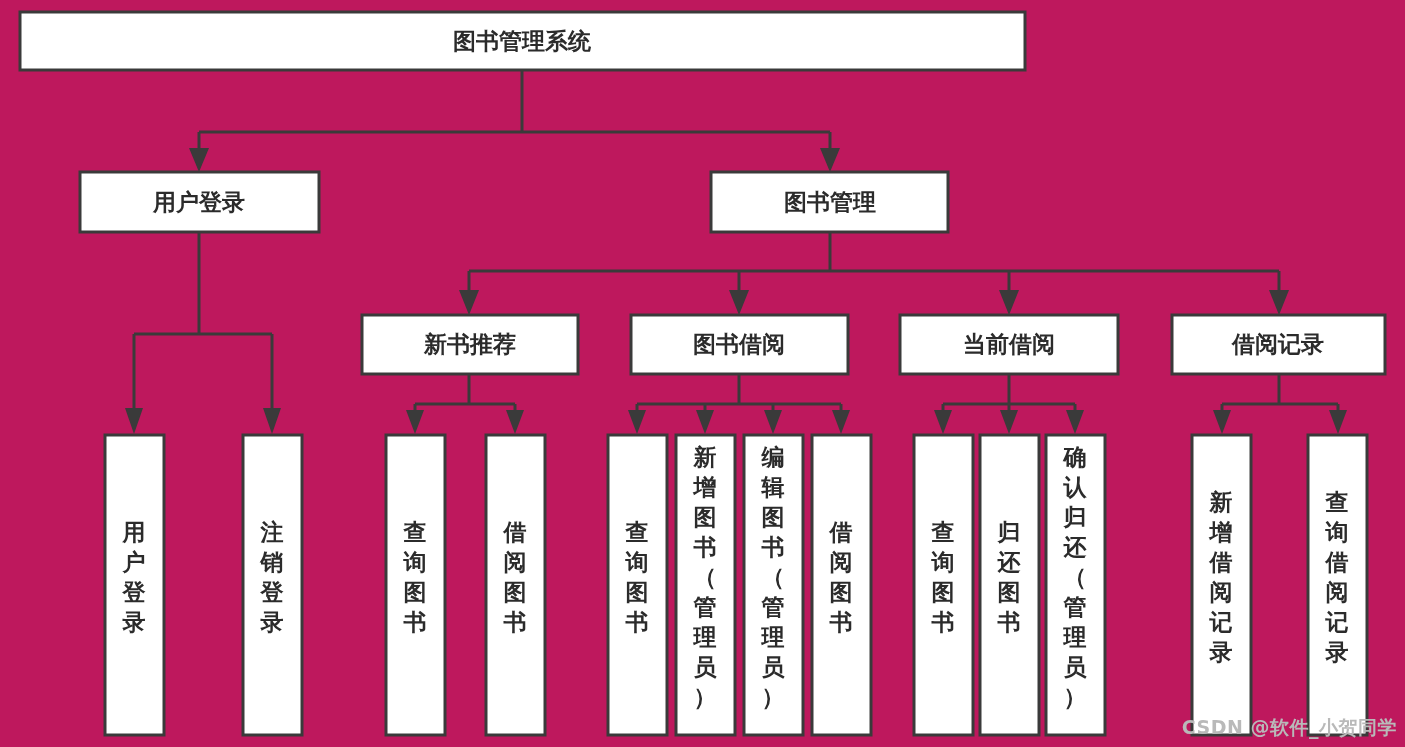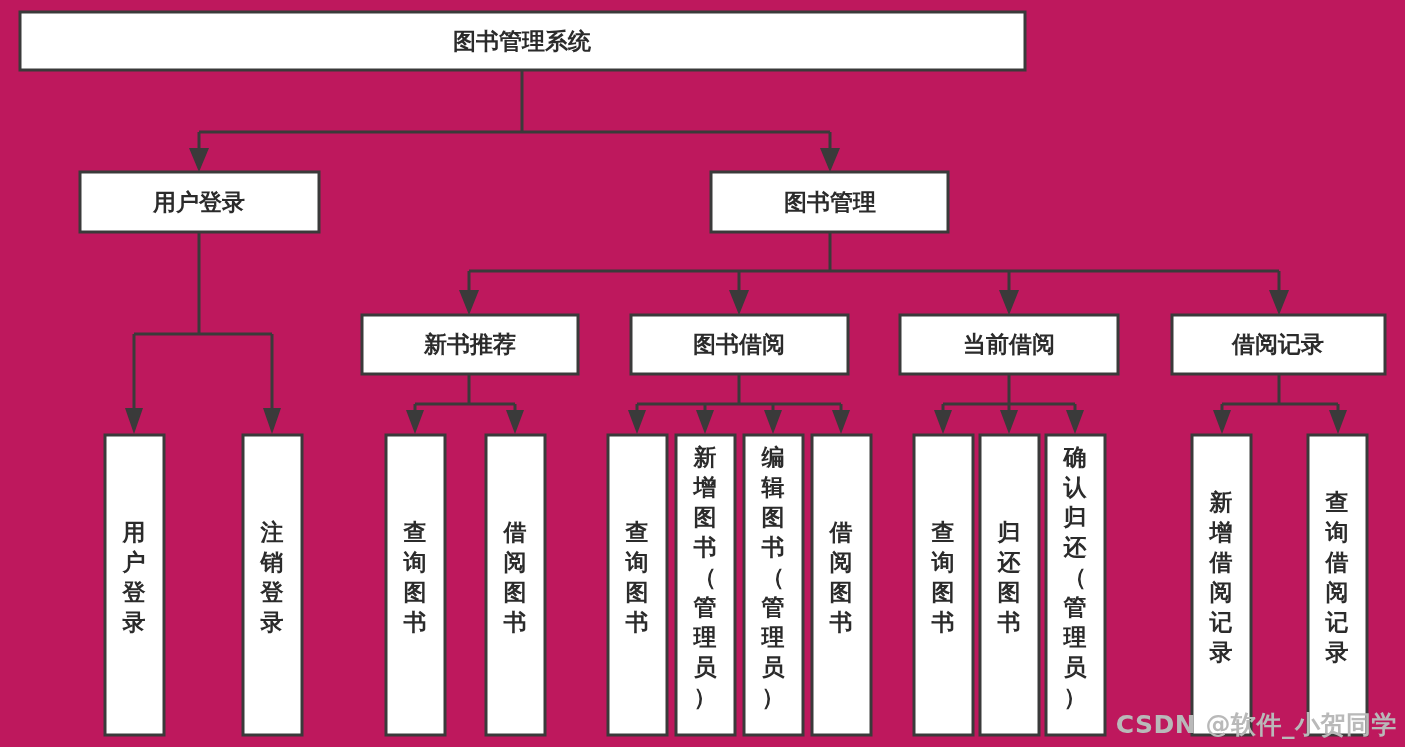--- a/index.html
+++ b/index.html
@@ -53,21 +53,21 @@
     fill: #2b2b2b;
     font-family: "DejaVu Sans", "Liberation Sans", sans-serif;
     font-size: 23px;
     text-anchor: middle;
   }
   .watermark {
     position: absolute;
     right: 8px;
     bottom: 6px;
     color: #b9b9b9;
-    font-size: 25px;
+    font-size: 19px;
     font-family: "DejaVu Sans", "Liberation Sans", sans-serif;
     white-space: nowrap;
     letter-spacing: 0.5px;
     pointer-events: none;
   }
 </style>
 </head>
 <body>
 
 <div id="diagram-root">

